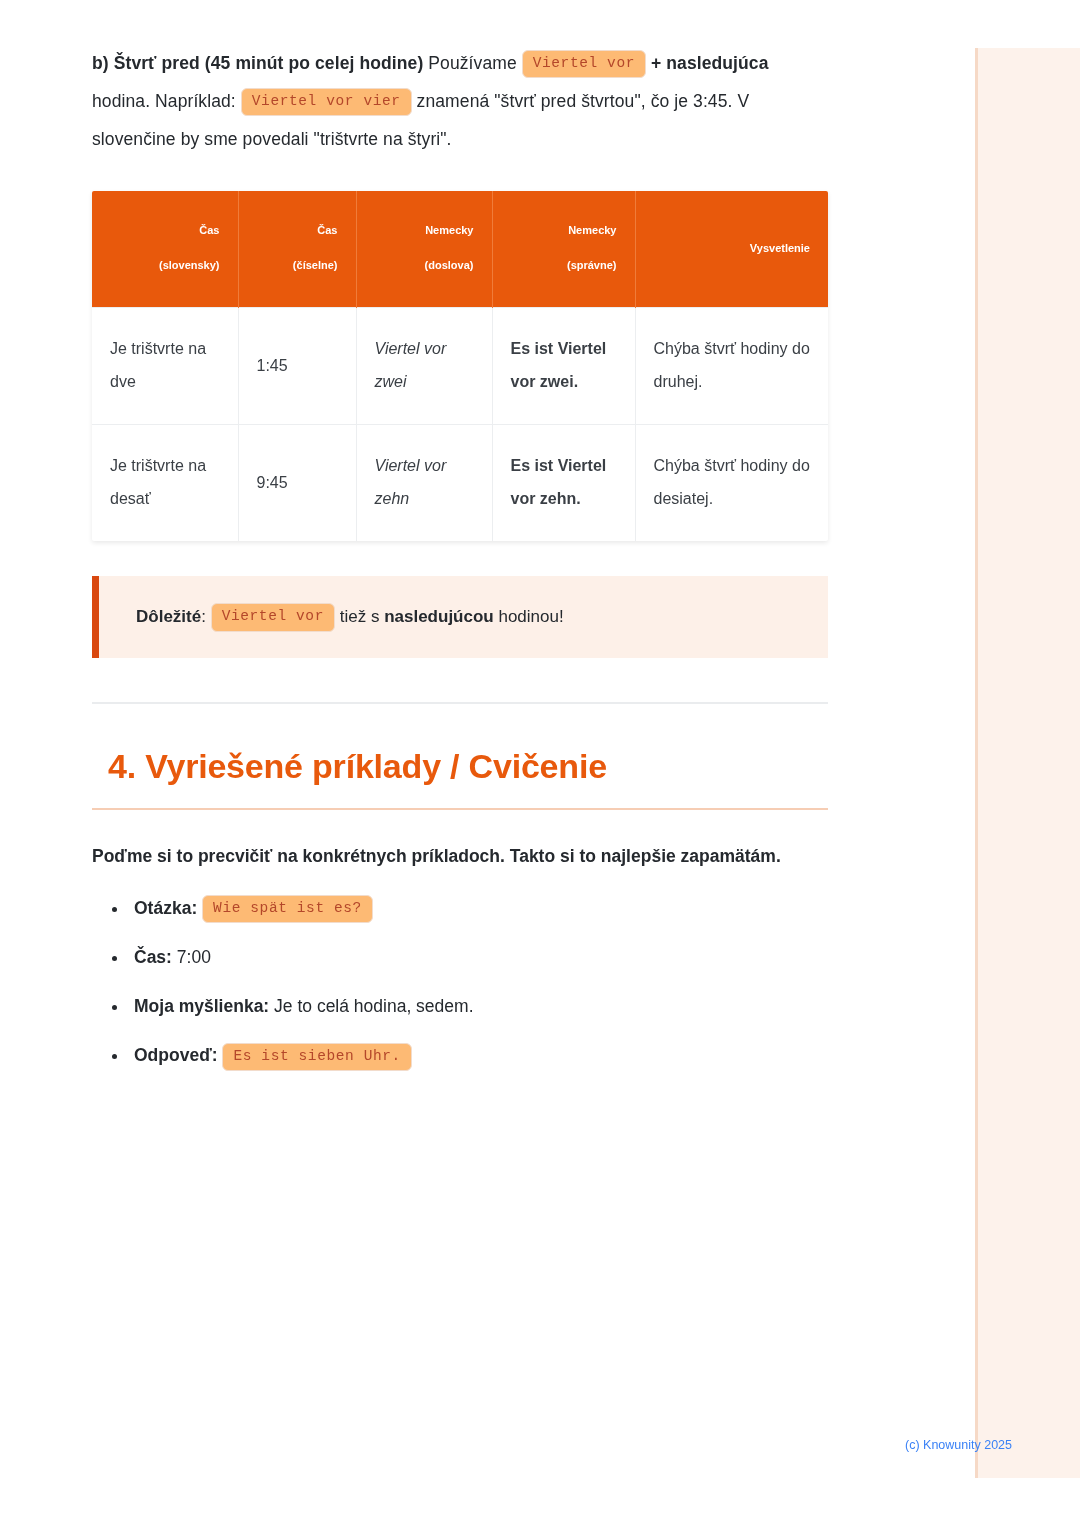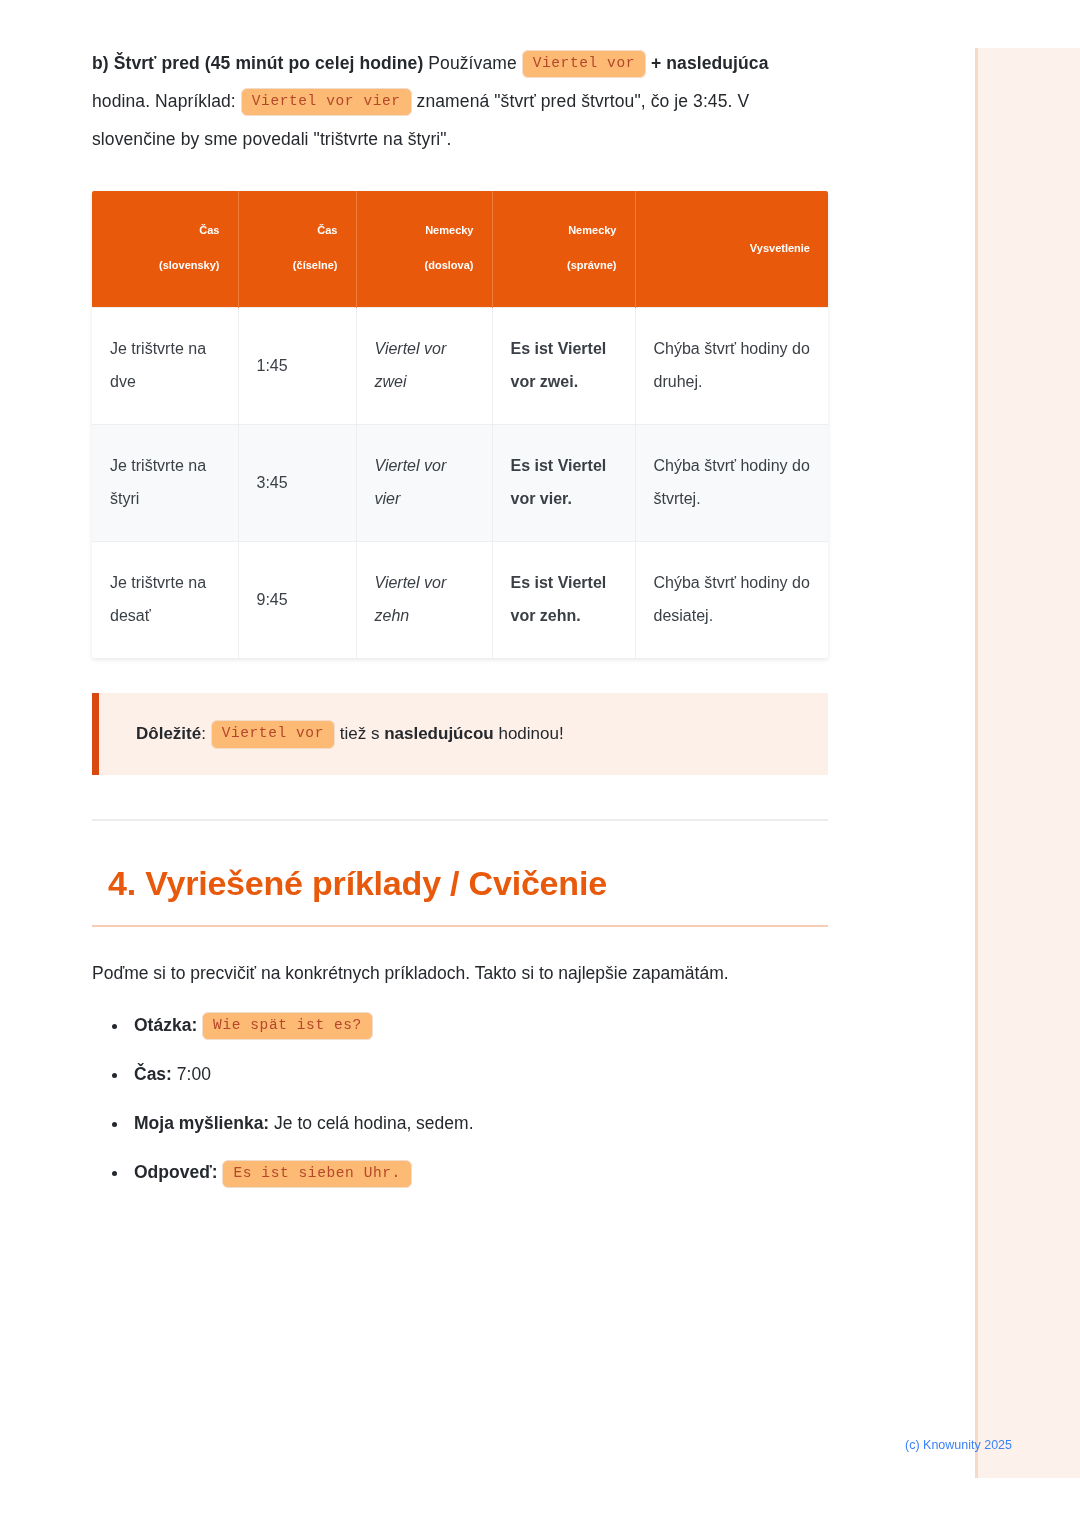--- a/index.html
+++ b/index.html
@@ -127,20 +127,21 @@
   .heading-rule {
     border: none;
     border-top: 2px solid #f6cdb4;
     margin: 22px 0 0 0;
   }
 
   p.body {
     font-size: 17.5px;
     line-height: 34px;
     margin: 29px 0 0 0;
+    font-weight: bold;
   }
 
   p.ex-title {
     font-size: 17px;
     font-weight: bold;
     margin: 34px 0 0 0;
   }
 
   ul.ex-list {
     margin: 20px 0 0 0;
@@ -193,27 +194,20 @@
       </tr>
     </thead>
     <tbody>
       <tr>
         <td>Je trištvrte na dve</td>
         <td>1:45</td>
         <td class="ital">Viertel vor zwei</td>
         <td class="bold">Es ist Viertel vor zwei.</td>
         <td>Chýba štvrť hodiny do druhej.</td>
       </tr>
-      <tr class="alt">
-        <td>Je trištvrte na štyri</td>
-        <td>3:45</td>
-        <td class="ital">Viertel vor vier</td>
-        <td class="bold">Es ist Viertel vor vier.</td>
-        <td>Chýba štvrť hodiny do štvrtej.</td>
-      </tr>
       <tr>
         <td>Je trištvrte na desať</td>
         <td>9:45</td>
         <td class="ital">Viertel vor zehn</td>
         <td class="bold">Es ist Viertel vor zehn.</td>
         <td>Chýba štvrť hodiny do desiatej.</td>
       </tr>
     </tbody>
   </table>
   </div>

